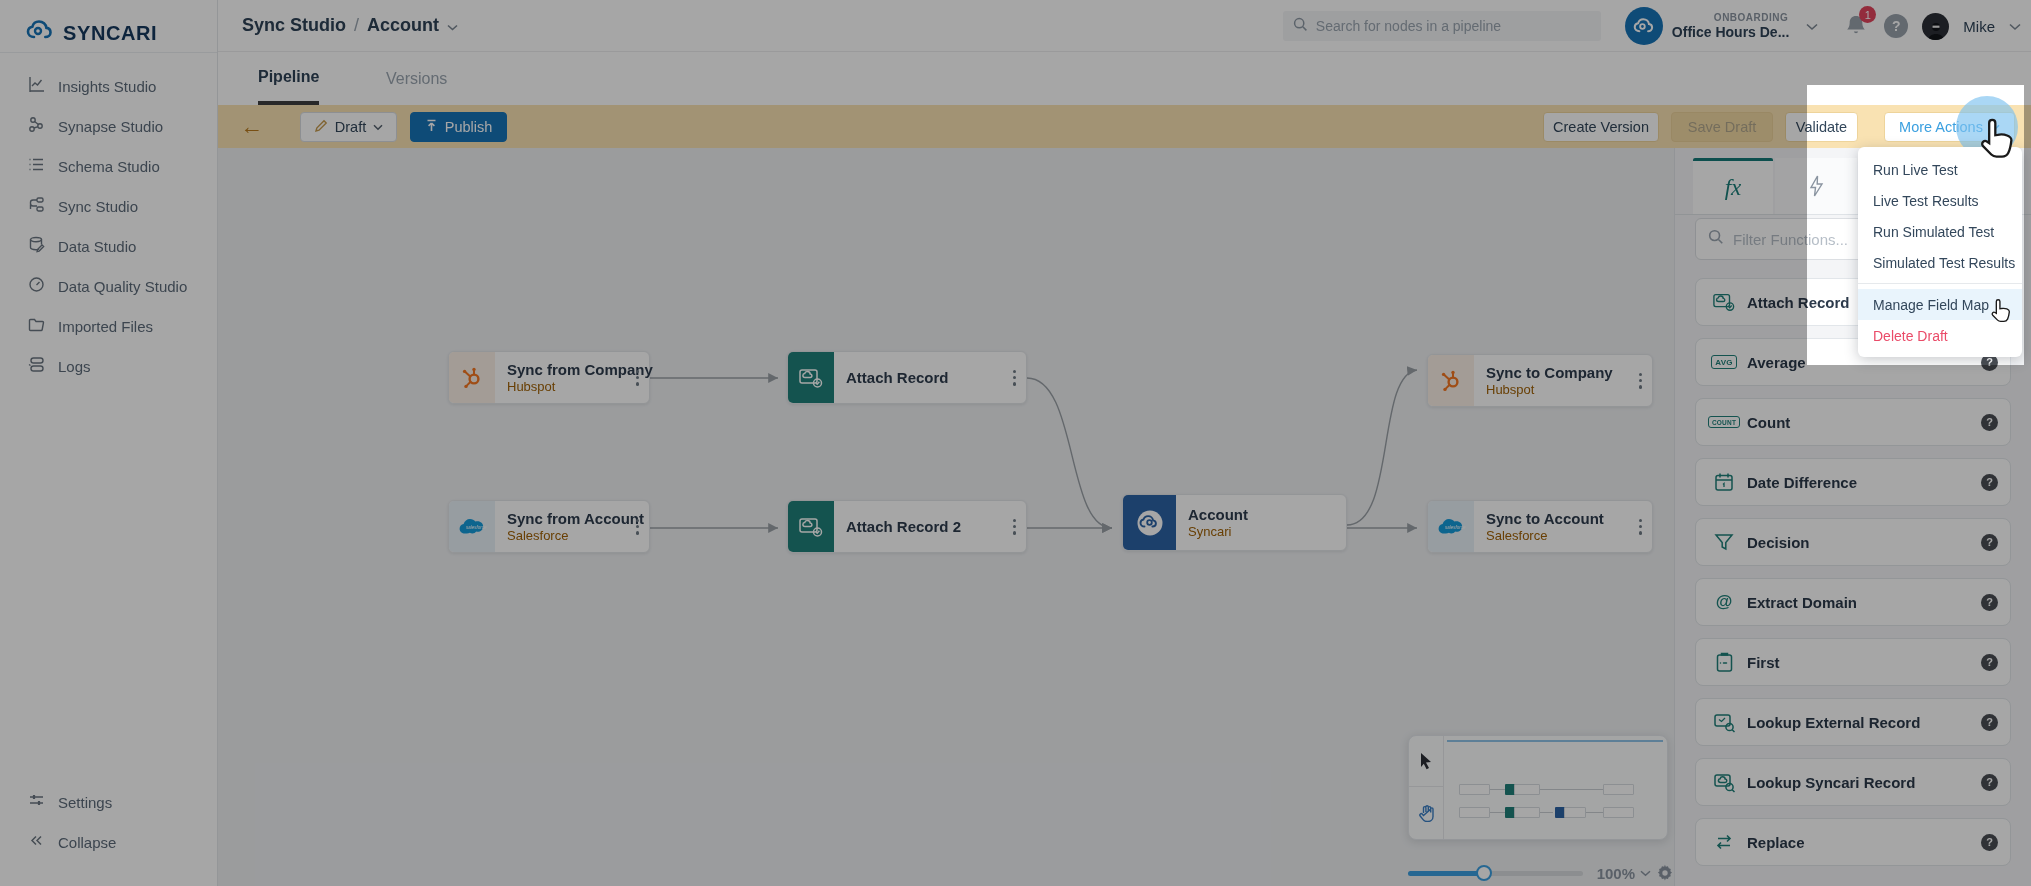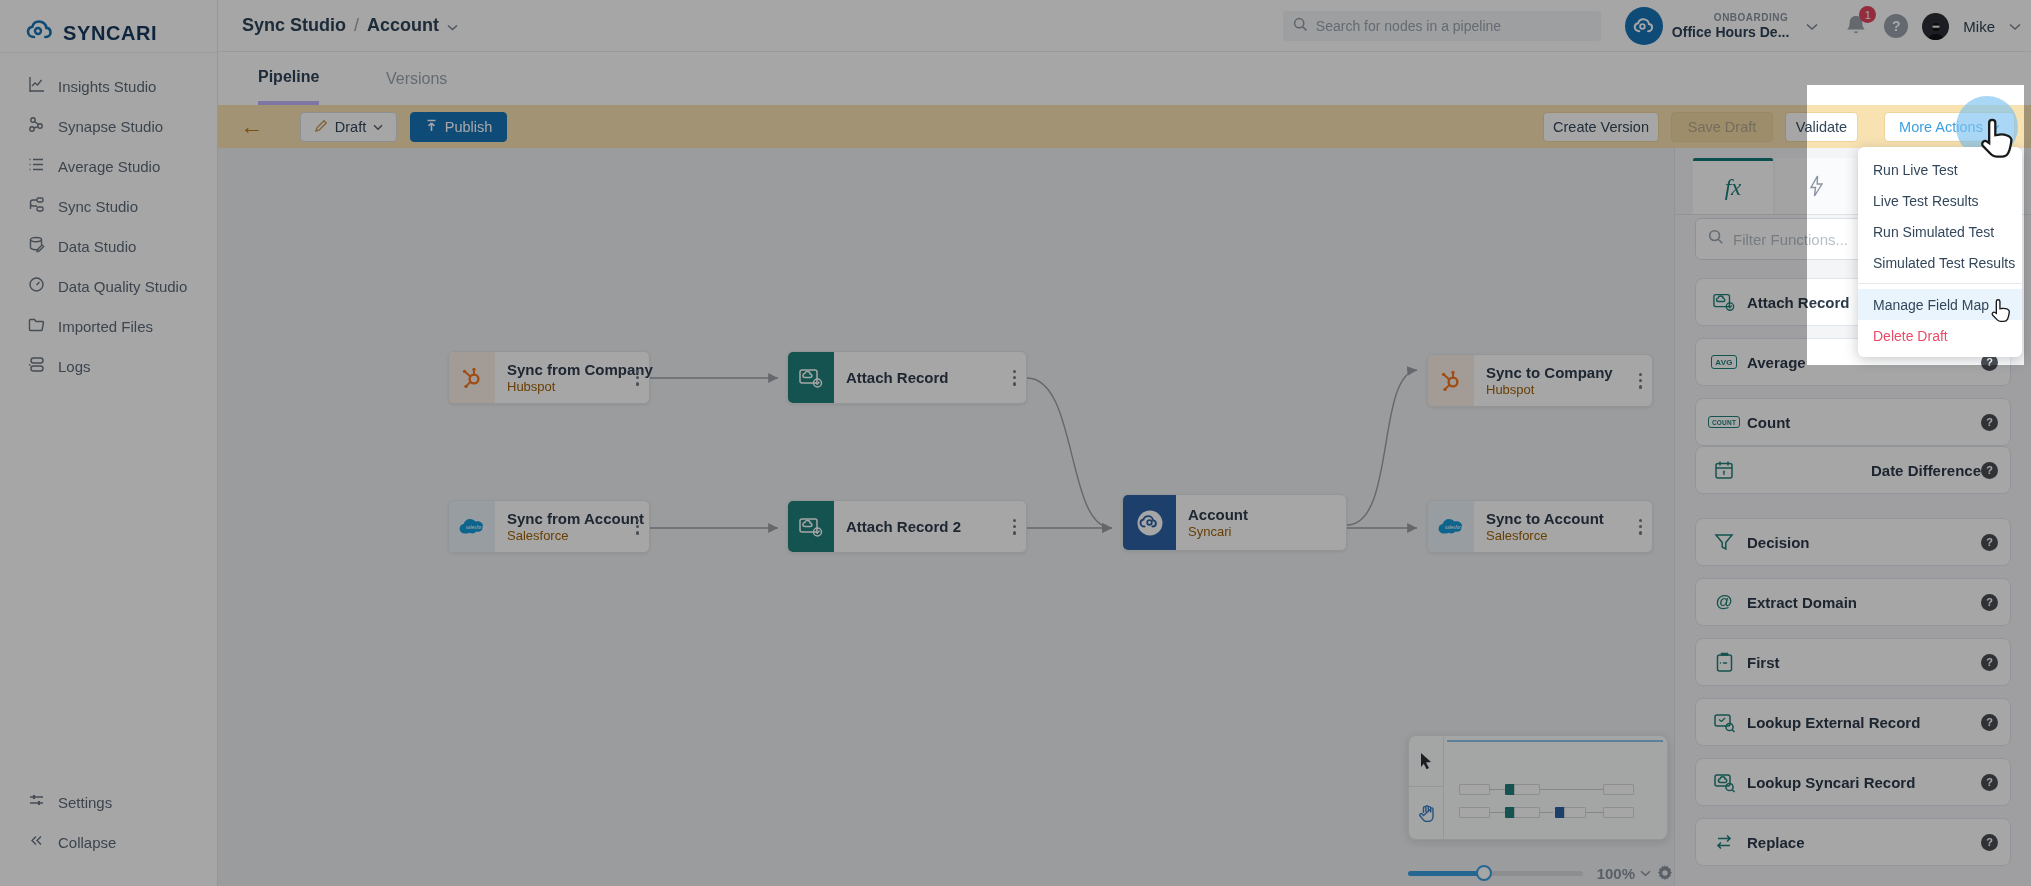--- a/index.html
+++ b/index.html
@@ -31,21 +31,21 @@
   .onb-value { font-size:14px; color:#2e4257; font-weight:bold; margin-top:1px; }
   .bell-wrap { position:relative; width:26px; height:26px; cursor:pointer; }
   .badge { position:absolute; top:-7px; right:-6px; min-width:17px; height:17px; border-radius:9px; background:#e2445c; color:#fff; font-size:11px; display:flex; align-items:center; justify-content:center; padding:0 4px; }
   .help-circle { width:24px; height:24px; border-radius:50%; background:#98a1ab; color:#fff; font-size:14px; font-weight:bold; display:flex; align-items:center; justify-content:center; cursor:pointer; }
   .avatar { width:27px; height:27px; border-radius:50%; background:#2b2f36; display:flex; align-items:end; justify-content:center; overflow:hidden; cursor:pointer; }
   .user-name { font-size:15px; color:#2e4257; }
 
   
   .tabsrow { position:absolute; left:218px; top:52px; width:1813px; height:53px; background:#fff; z-index:1; }
   .tab { position:absolute; top:0; height:53px; display:flex; align-items:center; font-size:16px; cursor:pointer; }
-  .tab.active { color:#2e4257; font-weight:bold; border-bottom:4px solid #c4b5fd; }
+  .tab.active { color:#2e4257; font-weight:bold; border-bottom:4px solid #404040; }
   .tab.idle { color:#9aa5b0; }
 
   
   .toolbar { position:absolute; left:218px; top:105px; width:1813px; height:43px; background:#f9e2b2; z-index:1; }
   .tb-btn { position:absolute; top:7px; height:30px; border-radius:4px; display:flex; align-items:center; justify-content:center; gap:7px; font-size:14.5px; cursor:pointer; }
   .btn-white { background:#fff; border:1px solid #eed49b; color:#33475b; }
   .btn-draft { background:#fff; border:1px solid #d9dce1; color:#33475b; }
   .btn-blue { background:#1673b7; border:1px solid #1673b7; color:#fff; }
   .btn-disabled { background:#f2d9a4; border:1px solid #ecd19a; color:#b3a88e; cursor:default; }
   .btn-link-blue { background:#fff; border:1px solid #eed49b; color:#3ba0e0; }
@@ -138,21 +138,21 @@
               <circle cx="12" cy="10" r="2.2"></circle>
               <circle cx="4" cy="13" r="2.2"></circle>
               <path d="M6.5 5.5l4 3M6 12l4-1.3"></path>
             </svg></span>
         <span>Synapse Studio</span>
       </div>
       <div class="nav-item">
         <span><svg width="17" height="17" viewBox="0 0 17 17" stroke="#6b7681" stroke-width="1.4" fill="none">
               <path d="M5 3.5h10M5 8.5h10M5 13.5h10M1.5 3.5h1M1.5 8.5h1M1.5 13.5h1"></path>
             </svg></span>
-        <span>Average Studio</span>
+        <span>Schema Studio</span>
       </div>
       <div class="nav-item">
         <span><svg width="17" height="17" viewBox="0 0 17 17" stroke="#6b7681" stroke-width="1.4" fill="none">
               <rect x="9" y="2" width="6" height="4" rx="1.4"></rect>
               <rect x="9" y="11" width="6" height="4" rx="1.4"></rect>
               <path d="M9 4H5c-1.6 0-2.5 1-2.5 2.5v1c0 1.5 1 2.5 2.5 2.5h4M2.5 8.5V13"></path>
             </svg></span>
         <span>Sync Studio</span>
       </div>
       <div class="nav-item">
@@ -547,21 +547,21 @@
     </div>
     <div class="fcard" style="top:250px;">
       <span class="ficon">
           <span class="tbadge" style="font-size:6.5px;">COUNT</span>
         </span>
       <span class="flabel">Count</span>
       <span class="qmark">
           <span>?</span>
         </span>
     </div>
-    <div class="fcard" style="top:298px;text-align:right;">
+    <div class="fcard" style="top:310px;">
       <span class="ficon">
           <svg width="20" height="20" viewBox="0 0 20 20" fill="none" stroke="#1f807a" stroke-width="1.5">
             <rect x="2" y="3.5" width="16" height="14.5" rx="2"></rect>
             <path d="M2 8h16M6 1.5v4M14 1.5v4"></path>
             <path d="M9 12.5l1-1v3.5" stroke-width="1.3"></path>
           </svg>
         </span>
       <span class="flabel">Date Difference</span>
       <span class="qmark">
           <span>?</span>

